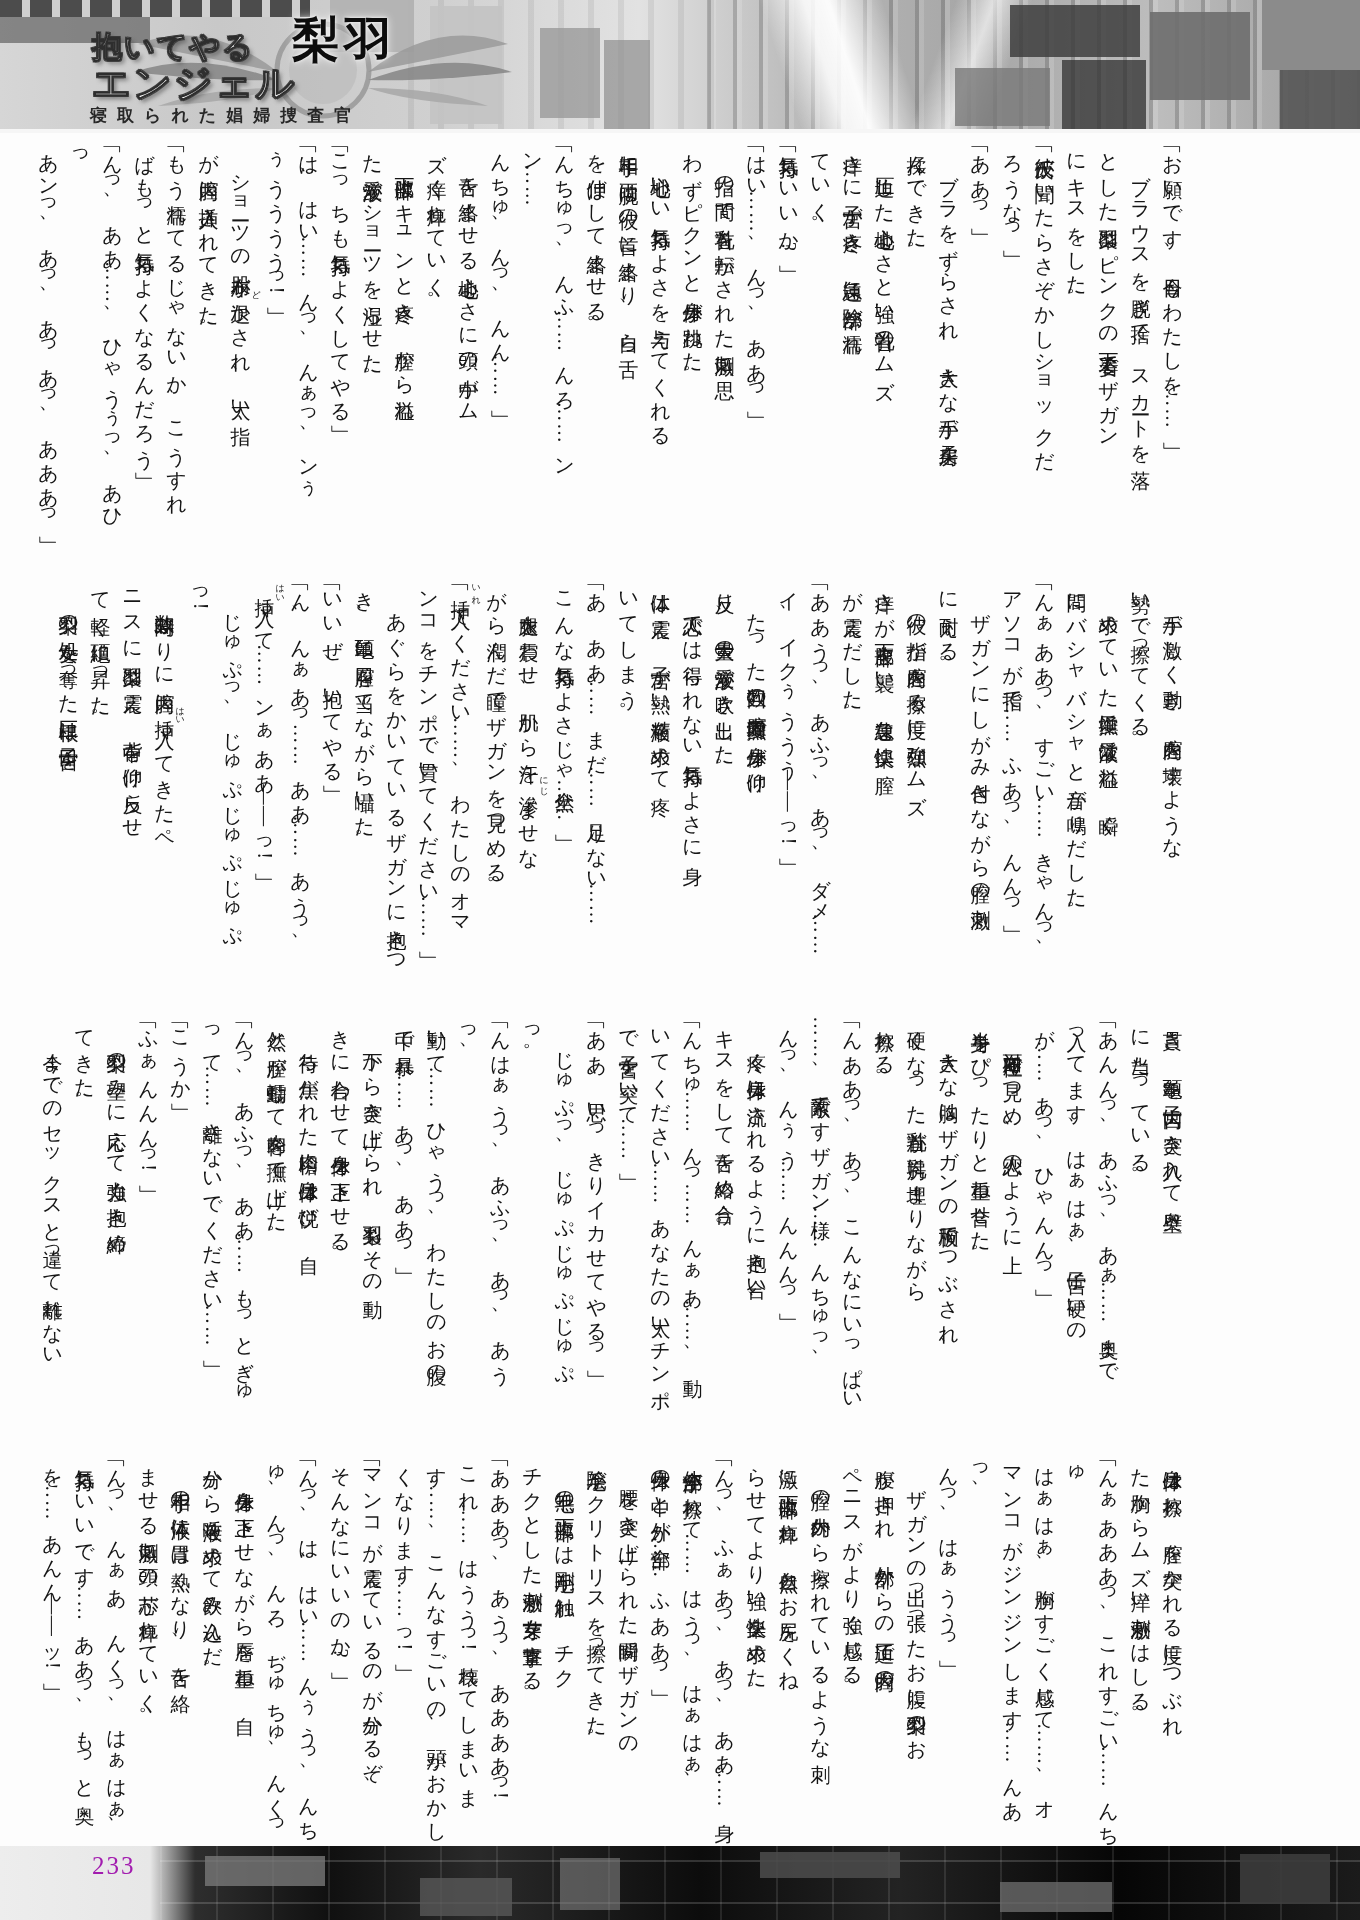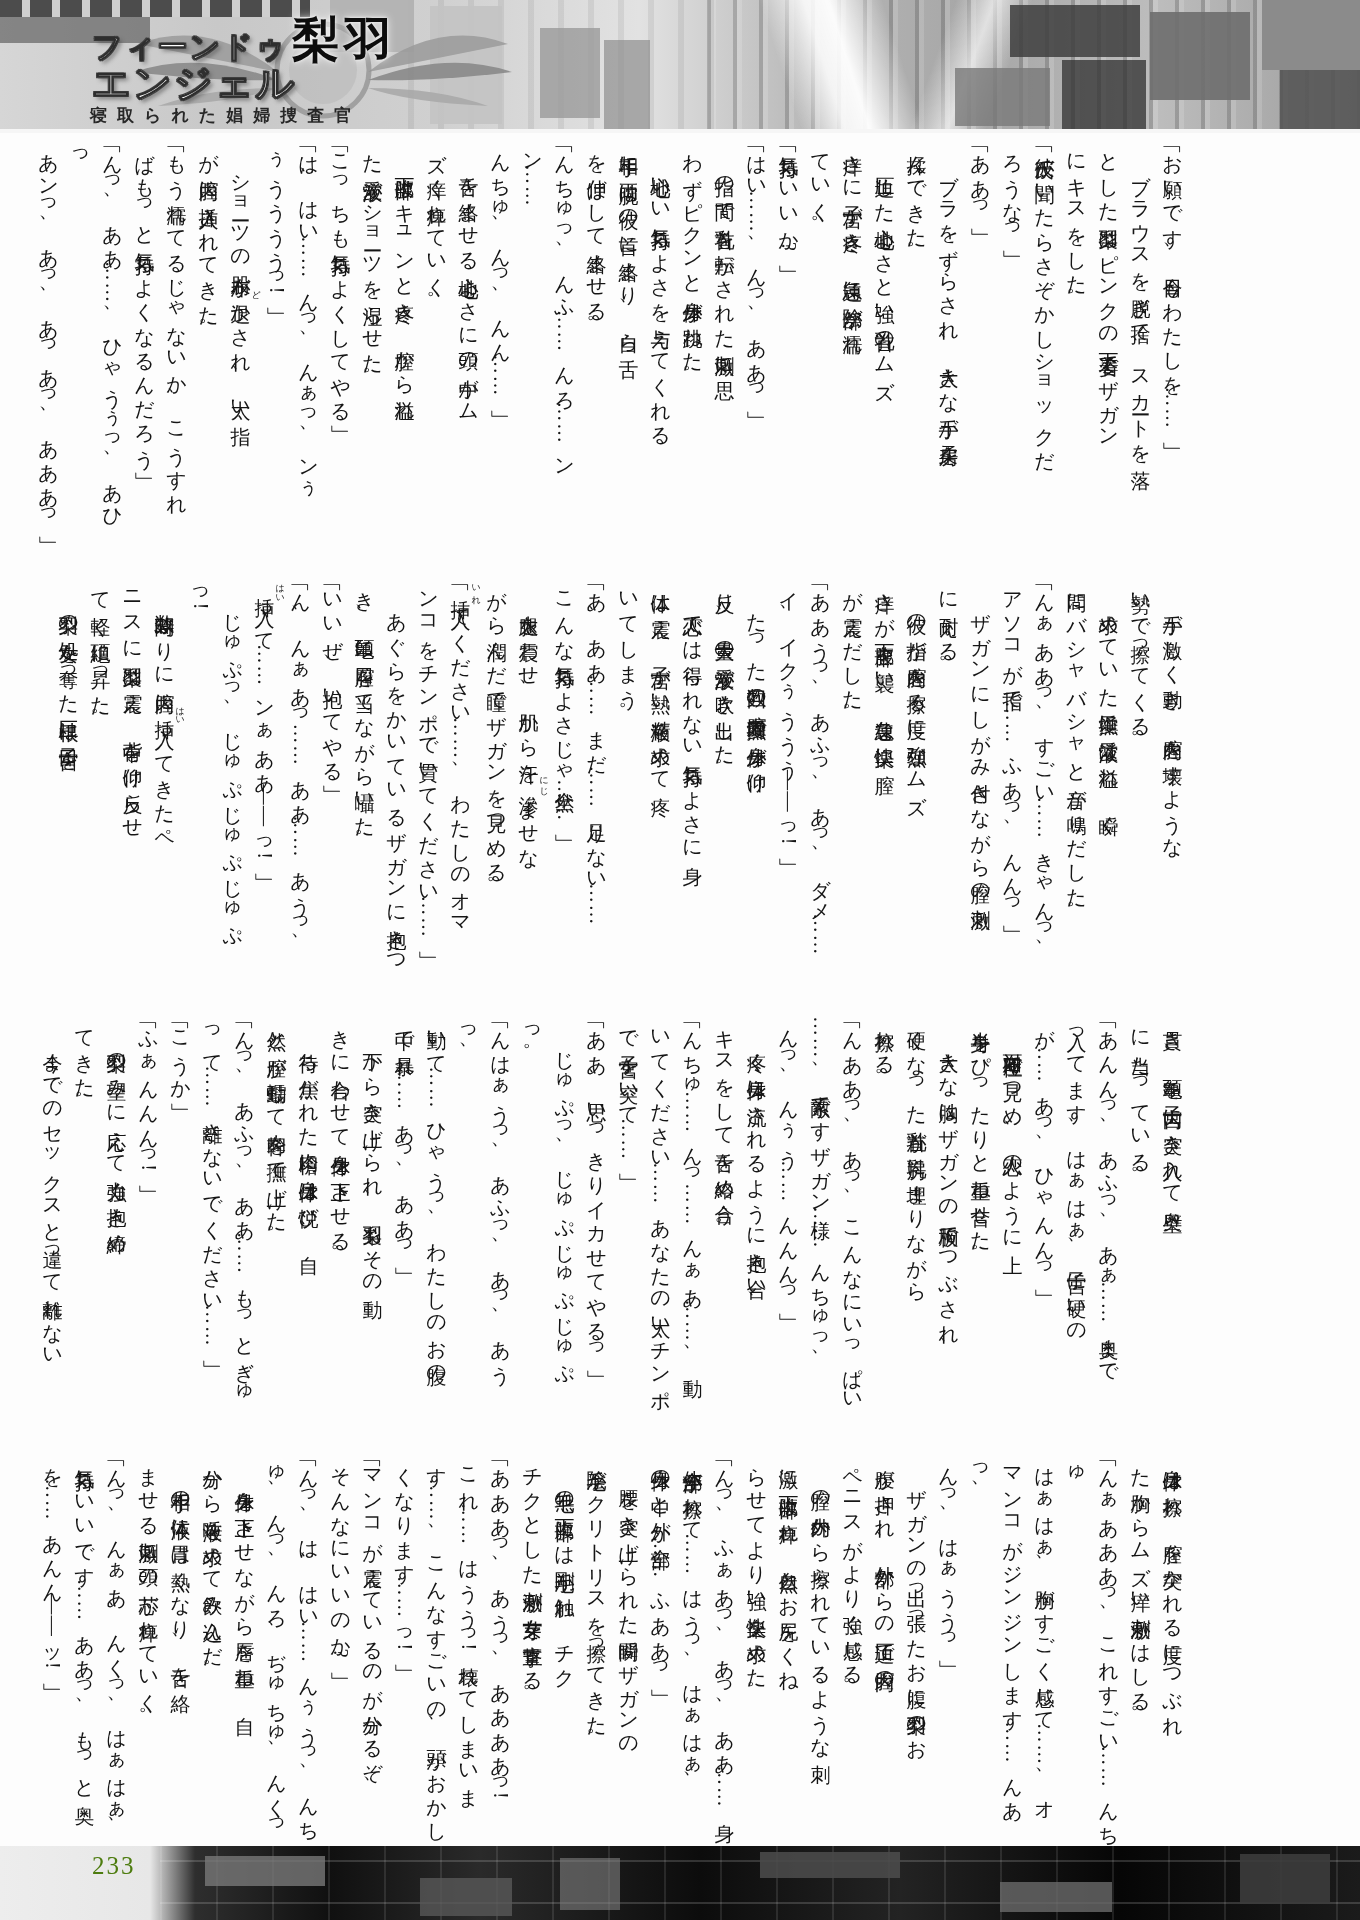--- a/index.html
+++ b/index.html
@@ -51,21 +51,21 @@
     color:#272727;font-weight:bold;}
 
   
   .textarea{position:absolute;left:85px;top:140px;width:1104px;}
   .text-row{writing-mode:vertical-rl;height:390px;width:1104px;margin:0 0 48px 0;
     font-size:20px;line-height:32px;letter-spacing:1.5px;color:#151515;}
   .text-row p.col{margin:0;padding:0;}
   ruby rt{font-size:9px;letter-spacing:0;}
 
   
-  .pagenum{position:absolute;left:92px;top:1852px;z-index:6;font-size:25px;color:#4d7c0f;
+  .pagenum{position:absolute;left:92px;top:1852px;z-index:6;font-size:25px;color:#a21caf;
     font-family:"Liberation Serif","DejaVu Serif",serif;letter-spacing:2px;}
   .footer{position:absolute;left:0;top:1846px;width:1360px;height:74px;overflow:hidden;
     background:linear-gradient(90deg,#ededed 0,#e7e7e7 150px,#2e2e2e 195px,#101010 330px,
                #2a2a2a 480px,#0c0c0c 700px,#232323 900px,#060606 1120px,#1b1b1b 1360px);}
   .f-grid{left:160px;top:0;width:1200px;height:100%;filter:none;
     background:repeating-linear-gradient(90deg,rgba(255,255,255,.10) 0 2px,transparent 2px 56px),
                repeating-linear-gradient(0deg,transparent 0 16px,rgba(255,255,255,.16) 16px 18px,transparent 18px 42px);}
   .fb1{left:205px;top:10px;width:120px;height:30px;background:#787878;opacity:.8;}
   .fb2{left:420px;top:32px;width:92px;height:38px;background:#585858;opacity:.8;}
   .fb3{left:760px;top:6px;width:140px;height:26px;background:#4a4a4a;opacity:.9;}
@@ -104,21 +104,21 @@
         <path d="M150,78 Q80,78 30,96 Q110,92 150,78 Z" fill="#a8a8a8"></path>
         <path d="M240,62 Q310,8 380,34 Q300,50 240,62 Z"></path>
         <path d="M240,70 Q320,40 384,62 Q300,72 240,70 Z" fill="#868686"></path>
         <path d="M240,78 Q310,78 360,96 Q280,92 240,78 Z" fill="#a8a8a8"></path>
       </g>
       <circle cx="195" cy="60" r="46" fill="none" stroke="#8d8d8d" stroke-width="5" opacity="0.7"></circle>
       <circle cx="195" cy="60" r="34" fill="#b5b5b5" opacity="0.5"></circle>
     </svg>
 
     <div class="logo-lines">
-      <div class="logo-l1">フィーンドゥ</div>
+      <div class="logo-l1">抱いてやる</div>
       <div class="logo-l2">エンジェル</div>
     </div>
     <div class="logo-name">梨羽</div>
     <div class="subtitle">寝取られた娼婦捜査官</div>
   </div>
 
   <div class="textarea">
     <div class="text-row">
         <p class="col">「お願いです、今日もわたしを……」</p>
         <p class="col">　ブラウスを脱ぎ捨て、スカートを落</p>

